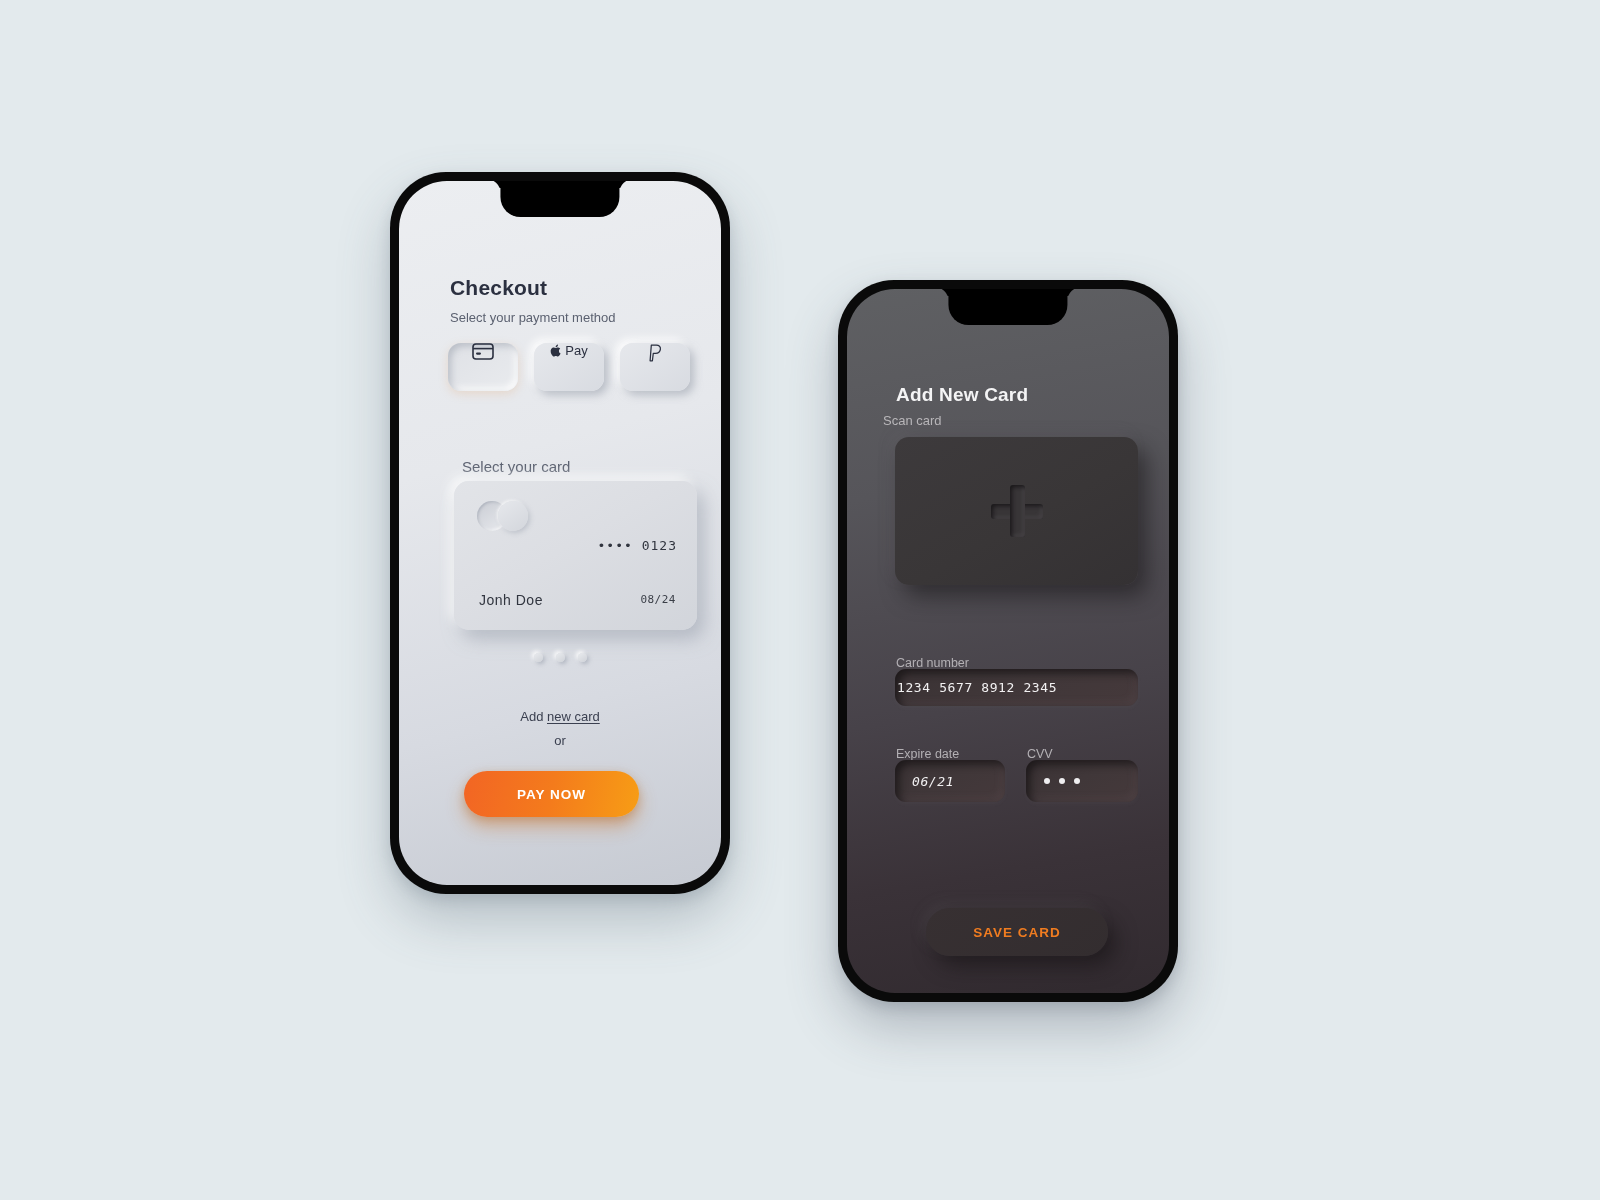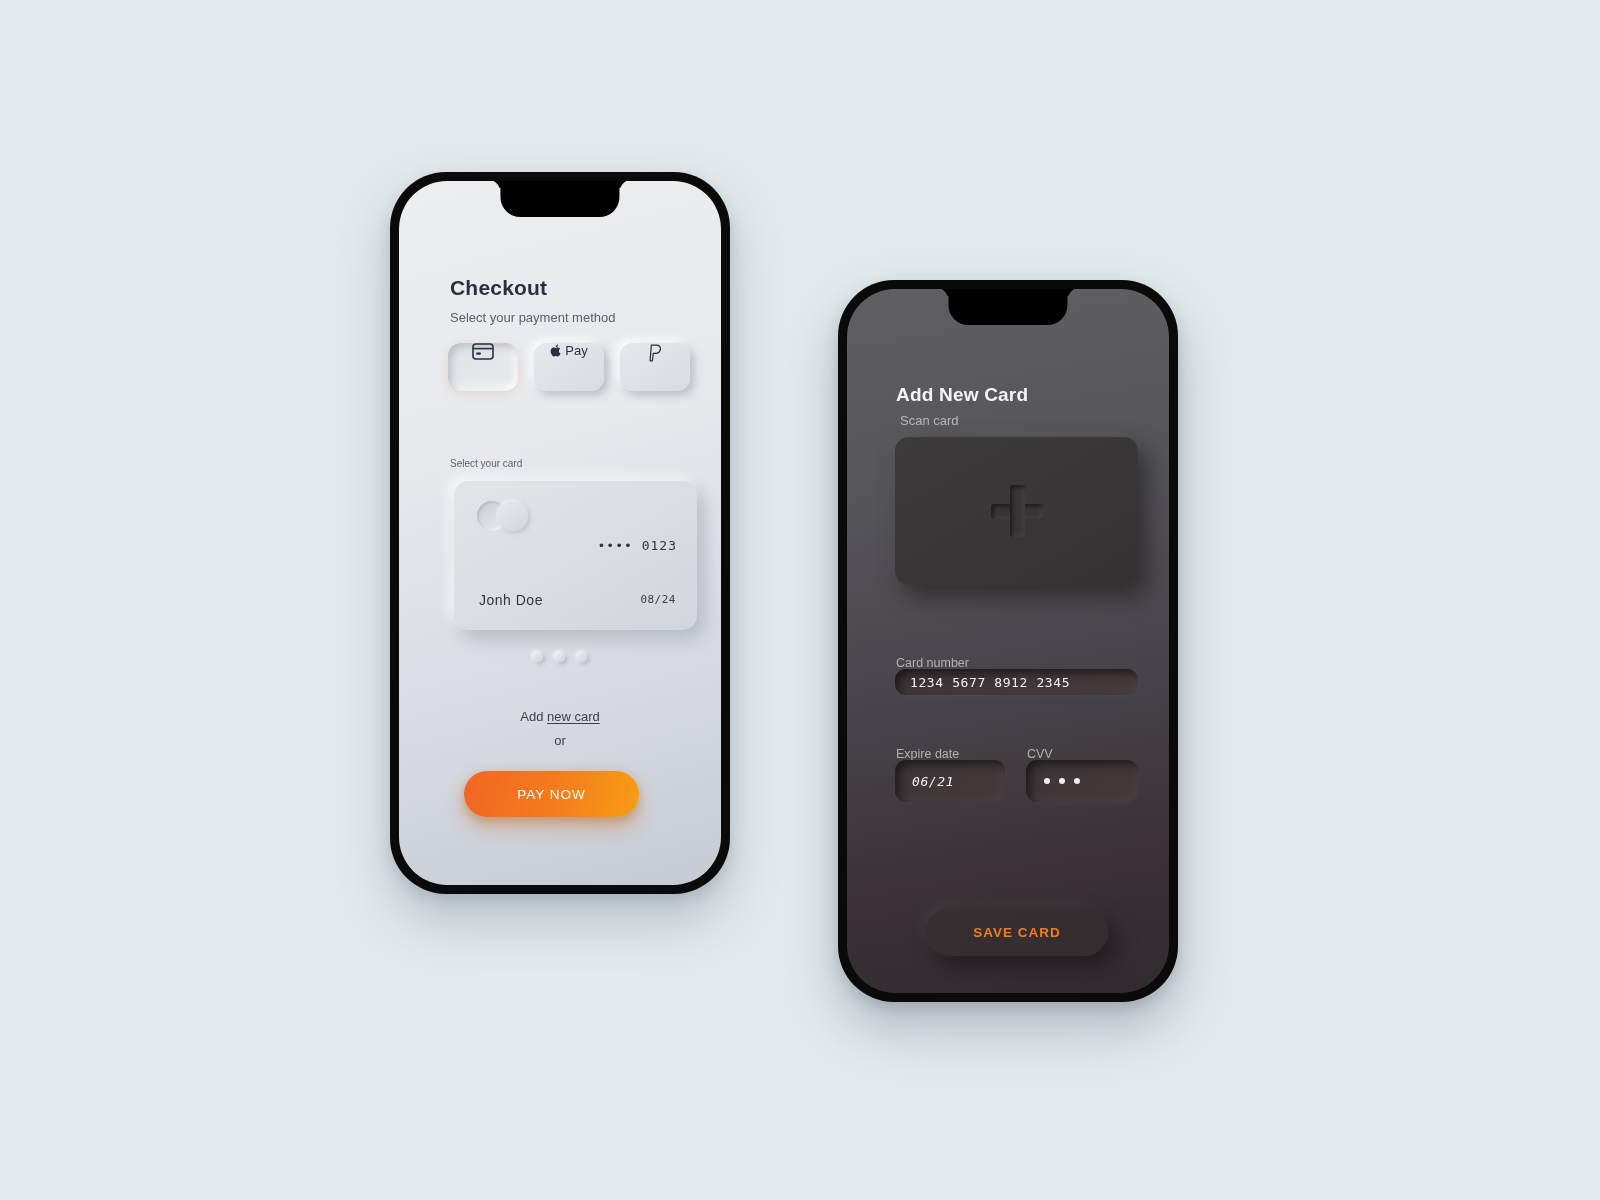--- a/index.html
+++ b/index.html
@@ -56,21 +56,21 @@
   }
   .tab.sel{
     background:linear-gradient(145deg,#dfe1e6,#e9ebee);
     box-shadow:inset 3px 3px 7px rgba(157,163,175,.60), inset -3px -3px 7px rgba(255,255,255,.95),
                0 3px 10px rgba(228,170,120,.28);
   }
   .tab svg{display:block;}
   .applepay{display:flex;align-items:center;gap:4px;font-size:13px;color:#2b3040;font-weight:500;}
 
   .l-select{
-    position:absolute;left:51px;top:277px;font-size:10px;color:#5b6170;
+    position:absolute;left:63px;top:277px;font-size:15px;color:#5b6170;
   }
   .credit-card{
     position:absolute;left:55px;top:300px;width:243px;height:149px;border-radius:15px;
     background:linear-gradient(150deg,#e2e4e8 0%,#dcdee3 45%,#d2d5db 100%);
     box-shadow:7px 9px 18px rgba(150,157,170,.55), -5px -5px 12px rgba(255,255,255,.80);
   }
   .cc-logo{position:absolute;left:23px;top:20px;width:52px;height:30px;}
   .cc-logo .c1,.cc-logo .c2{
     position:absolute;top:0;width:30px;height:30px;border-radius:50%;
   }
@@ -101,32 +101,32 @@
     font-size:13px;color:#3b4050;
   }
   .addline u{text-decoration:underline;text-underline-offset:2px;}
   .orline{
     position:absolute;left:0;right:0;top:552px;text-align:center;
     font-size:13px;color:#3b4050;
   }
   .paynow{
     position:absolute;left:65px;top:590px;width:175px;height:46px;border-radius:24px;
     background:linear-gradient(100deg,#f26524 0%,#f47b1c 50%,#f79d15 100%);
-    color:#fff;font-size:13.5px;font-weight:normal;letter-spacing:1px;
+    color:#fff;font-size:13.5px;font-weight:bold;letter-spacing:1px;
     display:flex;align-items:center;justify-content:center;
     box-shadow:0 10px 18px rgba(206,115,40,.42), 0 3px 8px rgba(160,100,40,.30);
   }
 
   
   .d-title{
     position:absolute;left:49px;top:95px;
     font-size:19px;font-weight:bold;color:#f4f4f5;letter-spacing:.2px;
   }
   .d-sub{
-    position:absolute;left:53px;top:124px;
+    position:absolute;left:36px;top:124px;
     font-size:13px;color:#b9b7ba;text-align:center;
   }
   .scan-card{
     position:absolute;left:48px;top:148px;width:243px;height:148px;border-radius:14px;
     background:linear-gradient(150deg,#3d3a3c 0%,#393637 55%,#343133 100%);
     box-shadow:9px 11px 22px rgba(22,20,22,.55), -5px -5px 14px rgba(120,118,124,.13);
   }
   .plus{
     position:absolute;left:50%;top:50%;transform:translate(-50%,-50%);
     width:52px;height:52px;
@@ -139,21 +139,21 @@
   .f-label{position:absolute;font-size:12.5px;color:#b3b0b4;margin-top:8px;}
   .f-input{
     position:absolute;border-radius:11px;
     background:linear-gradient(150deg,#3a3234 0%,#403739 48%,#45393b 100%);
     box-shadow:inset 4px 4px 9px rgba(18,15,17,.72), inset -3px -3px 8px rgba(135,120,125,.16),
                0 2px 4px rgba(160,150,152,.06);
     display:flex;align-items:center;
     color:#f2f1f2;font-family:"DejaVu Sans Mono", monospace;font-size:13px;letter-spacing:.6px;
   }
   #card-number-label{left:49px;top:359px;}
-  #card-number-input{left:48px;top:380px;width:243px;height:26px;padding-left:15px;box-sizing:border-box;}
+  #card-number-input{left:48px;top:380px;width:243px;height:37px;padding-left:2px;box-sizing:border-box;}
   #expire-label{left:49px;top:450px;}
   #expire-input{left:48px;top:471px;width:110px;height:42px;padding-left:17px;box-sizing:border-box;font-style:italic;}
   #cvv-label{left:180px;top:450px;}
   #cvv-input{left:179px;top:471px;width:112px;height:42px;padding-left:18px;box-sizing:border-box;}
   .cvv-dots{display:flex;gap:9px;align-items:center;}
   .cvv-dots span{width:6px;height:6px;border-radius:50%;background:#efeef0;display:block;}
 
   .savecard{
     position:absolute;left:79px;top:619px;width:182px;height:48px;border-radius:25px;
     background:linear-gradient(150deg,#373032 0%,#332d2f 100%);

